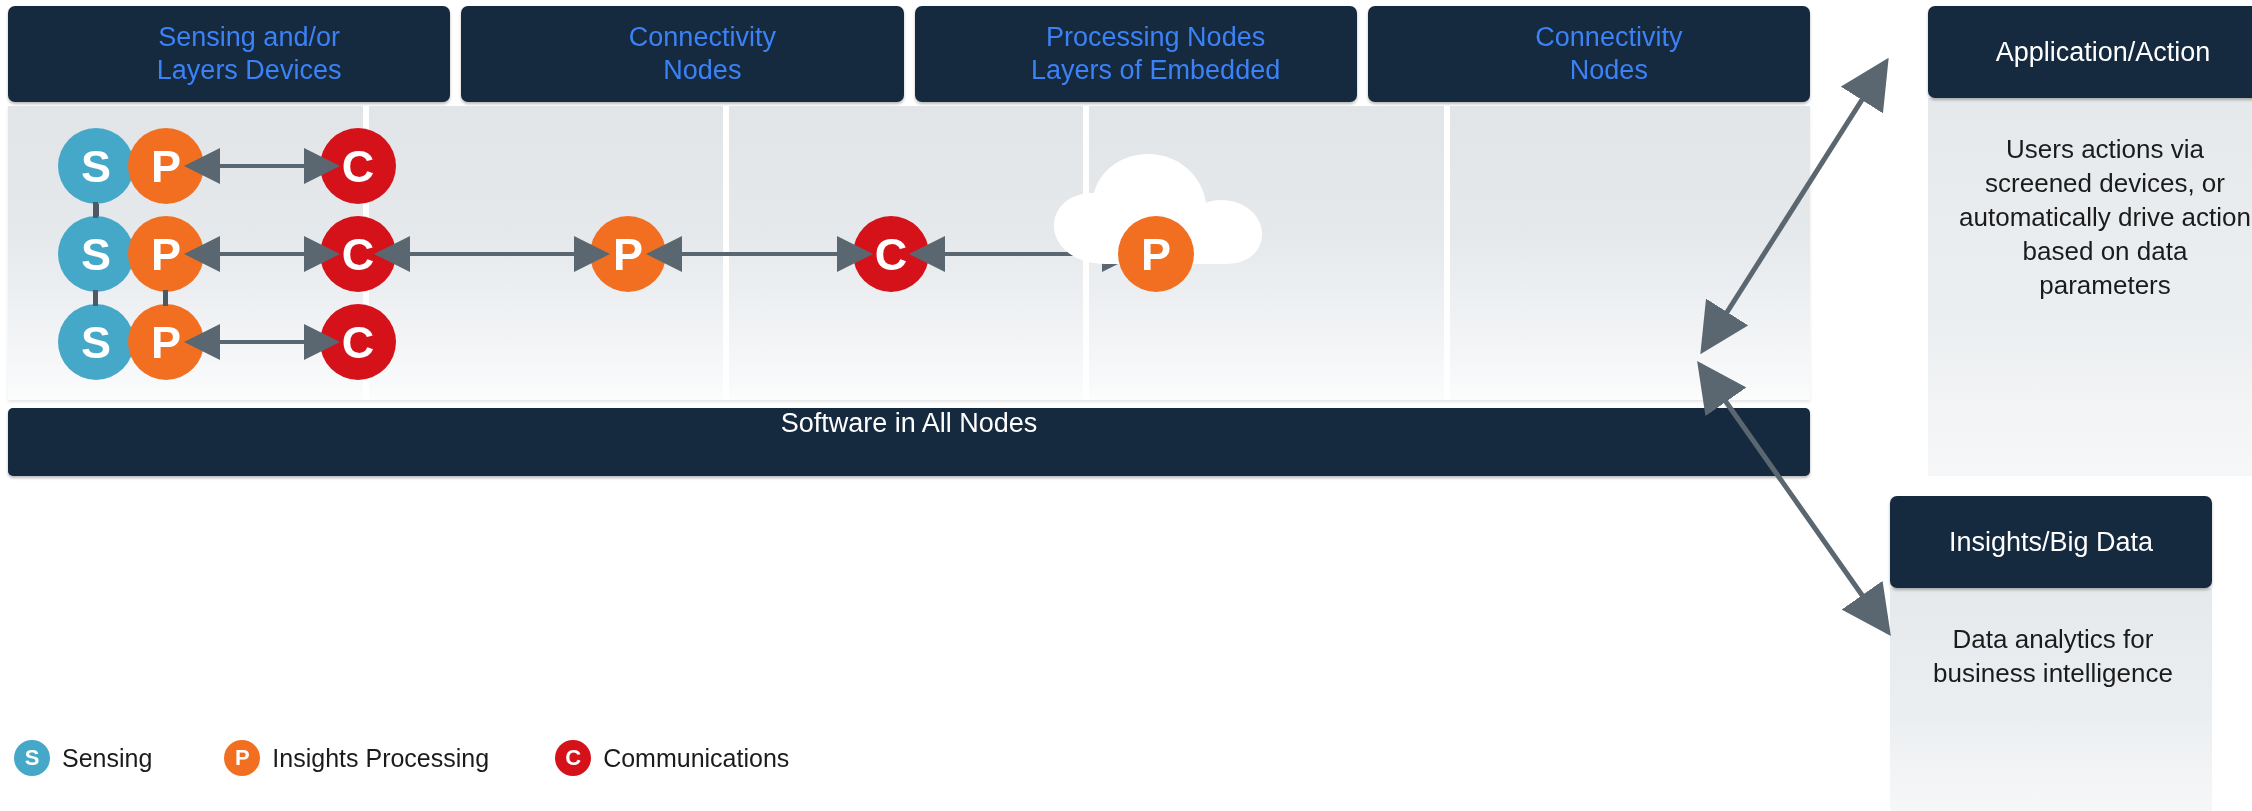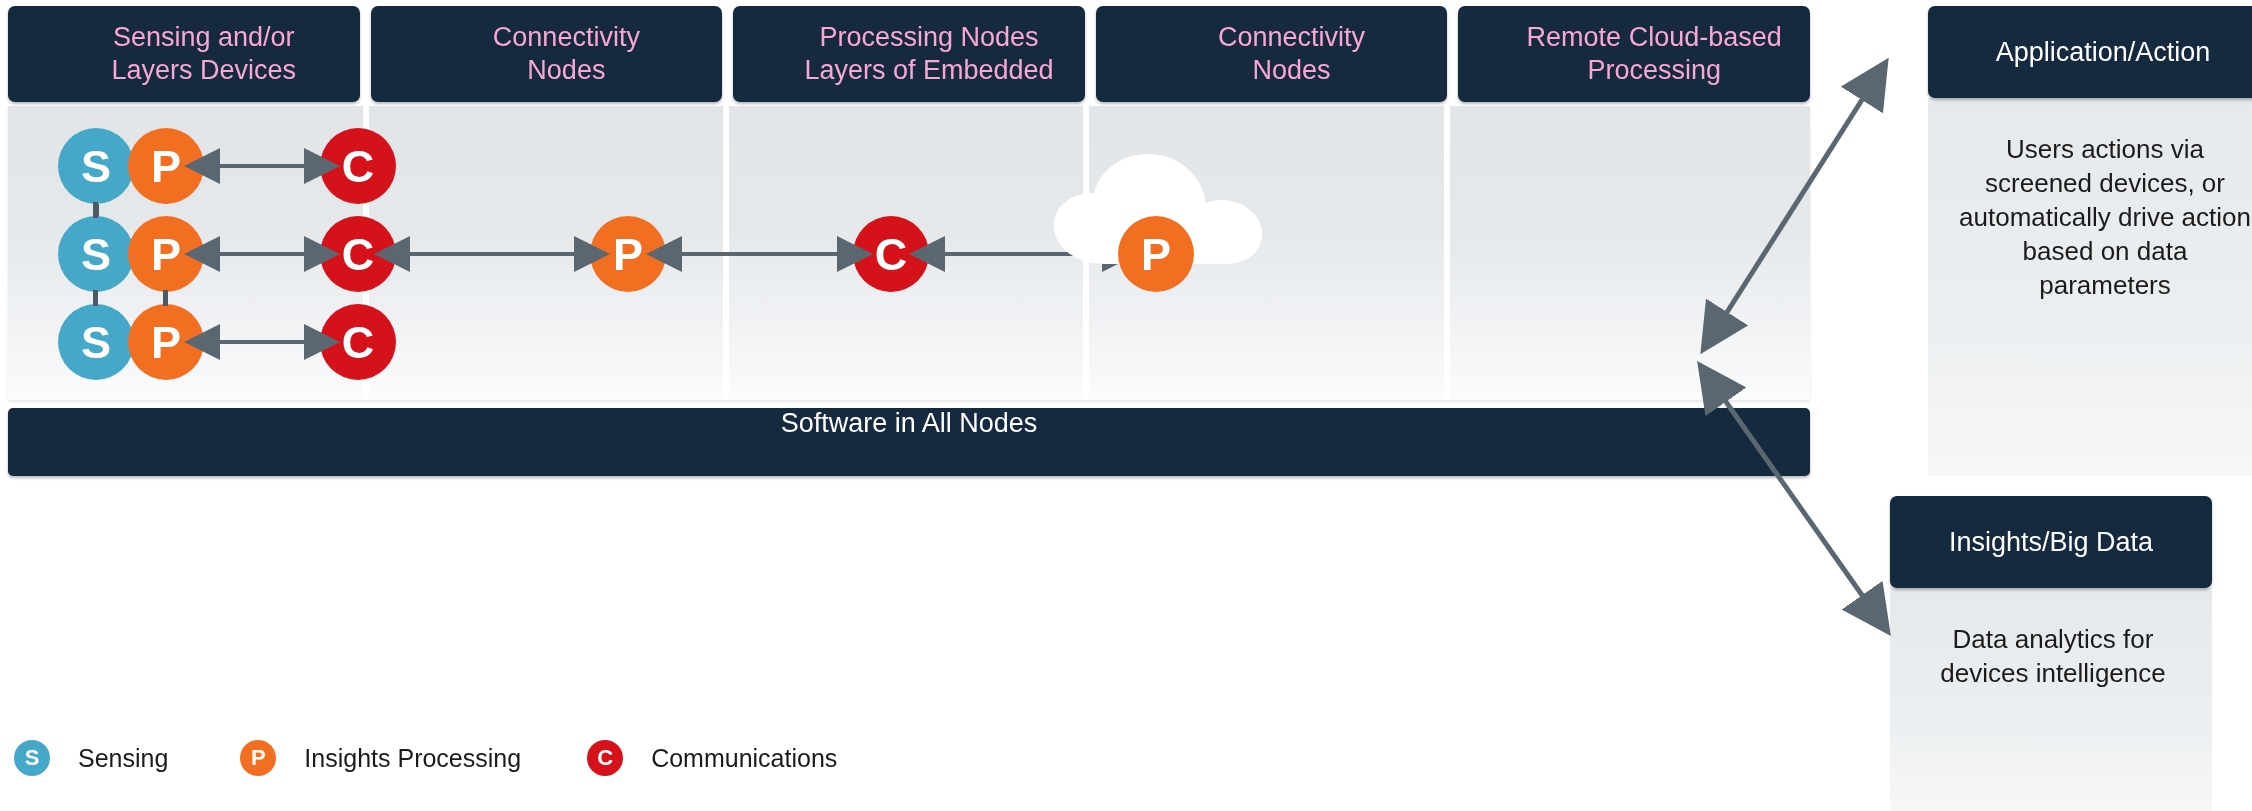--- a/index.html
+++ b/index.html
@@ -6,21 +6,21 @@
   body{width:2252px;height:811px;font-family:"Liberation Sans",sans-serif;position:relative;overflow:hidden;}
 
   .stage{position:absolute;left:0;top:0;width:2252px;height:811px;}
 
   
   .main-block{position:absolute;left:8px;top:6px;width:1802px;height:470px;}
 
   .hdr-row{position:absolute;left:0;top:0;width:1802px;height:96px;display:flex;gap:11px;}
   .hdr{flex:1 1 0;background:#15293f;border-radius:7px;
        display:flex;align-items:center;justify-content:center;text-align:center;
-       color:#f9a8d4;font-size:27px;line-height:33px;font-weight:400;
+       color:#3b82f6;font-size:27px;line-height:33px;font-weight:400;
        box-shadow:0 2px 3px rgba(0,0,0,.28);padding-left:40px;}
 
   .body-panel{position:absolute;left:0;top:100px;width:1802px;height:294px;
               background:linear-gradient(to bottom,#e2e5e8 0%,#e6e9ec 45%,#f2f4f6 80%,#fbfcfc 100%);
               box-shadow:0 2px 3px rgba(0,0,0,.10);}
   .col-sep{position:absolute;top:0;width:6px;height:294px;background:#ffffff;}
 
   .sw-bar{position:absolute;left:0;top:402px;width:1802px;height:68px;background:#15293f;border-radius:5px;
           display:flex;align-items:flex-start;justify-content:center;color:#fff;font-size:27px;
           box-shadow:0 2px 3px rgba(0,0,0,.28);}
@@ -35,21 +35,21 @@
   .vlink{position:absolute;width:5px;background:#4d5a63;}
 
   
   .cloud{position:absolute;z-index:1;}
 
   
   .legend{position:absolute;left:14px;top:740px;display:flex;align-items:center;gap:0;}
   .lg-item{display:flex;align-items:center;}
   .lg-dot{width:36px;height:36px;border-radius:50%;display:flex;align-items:center;justify-content:center;
           color:#fff;font-size:22px;font-weight:bold;line-height:1;}
-  .lg-txt{margin-left:28px;font-size:25px;color:#1b1b1b;white-space:nowrap;}
+  .lg-txt{margin-left:12px;font-size:25px;color:#1b1b1b;white-space:nowrap;}
 
   
   .rp{position:absolute;}
   .rp-hdr{background:#15293f;border-radius:7px;color:#fff;font-size:27px;
           display:flex;align-items:center;justify-content:center;text-align:center;
           box-shadow:0 2px 3px rgba(0,0,0,.28);position:relative;z-index:3;}
   .rp-body{background:linear-gradient(to bottom,#e6e9ec 0%,#eceff1 60%,#f6f7f8 100%);
            color:#1b1b1b;font-size:26px;line-height:34px;padding:34px 22px 10px 26px;box-sizing:border-box;text-align:center;}
 
   svg{display:block;}
@@ -78,26 +78,20 @@
       <div class="hdr">
         <div>
           <div>Processing Nodes</div>
           <div>Layers of Embedded</div>
         </div>
       </div>
       <div class="hdr">
         <div>
           <div>Connectivity</div>
           <div>Nodes</div>
-        </div>
-      </div>
-      <div class="hdr">
-        <div>
-          <div>Remote Cloud-based</div>
-          <div>Processing</div>
         </div>
       </div>
     </div>
 
     <div class="body-panel">
       <div class="col-sep" style="left:355px;"></div>
       <div class="col-sep" style="left:715px;"></div>
       <div class="col-sep" style="left:1075px;"></div>
       <div class="col-sep" style="left:1436px;"></div>
 
@@ -186,21 +180,21 @@
     <div class="rp-body" style="height:378px;">
       <span>Users actions via screened devices, or automatically drive action based on data parameters</span>
     </div>
   </div>
 
   <div class="rp" style="left:1890px;top:496px;width:322px;height:315px;">
     <div class="rp-hdr" style="height:92px;">
       <span>Insights/Big Data</span>
     </div>
     <div class="rp-body" style="height:223px;">
-      <span>Data analytics for devices intelligence</span>
+      <span>Data analytics for business intelligence</span>
     </div>
   </div>
 
   <div class="legend">
     <div class="lg-item" style="margin-right:72px;">
       <div class="lg-dot" style="background:#45a8c8;">S</div>
       <div class="lg-txt">Sensing</div>
     </div>
     <div class="lg-item" style="margin-right:66px;">
       <div class="lg-dot" style="background:#f26f21;">P</div>

